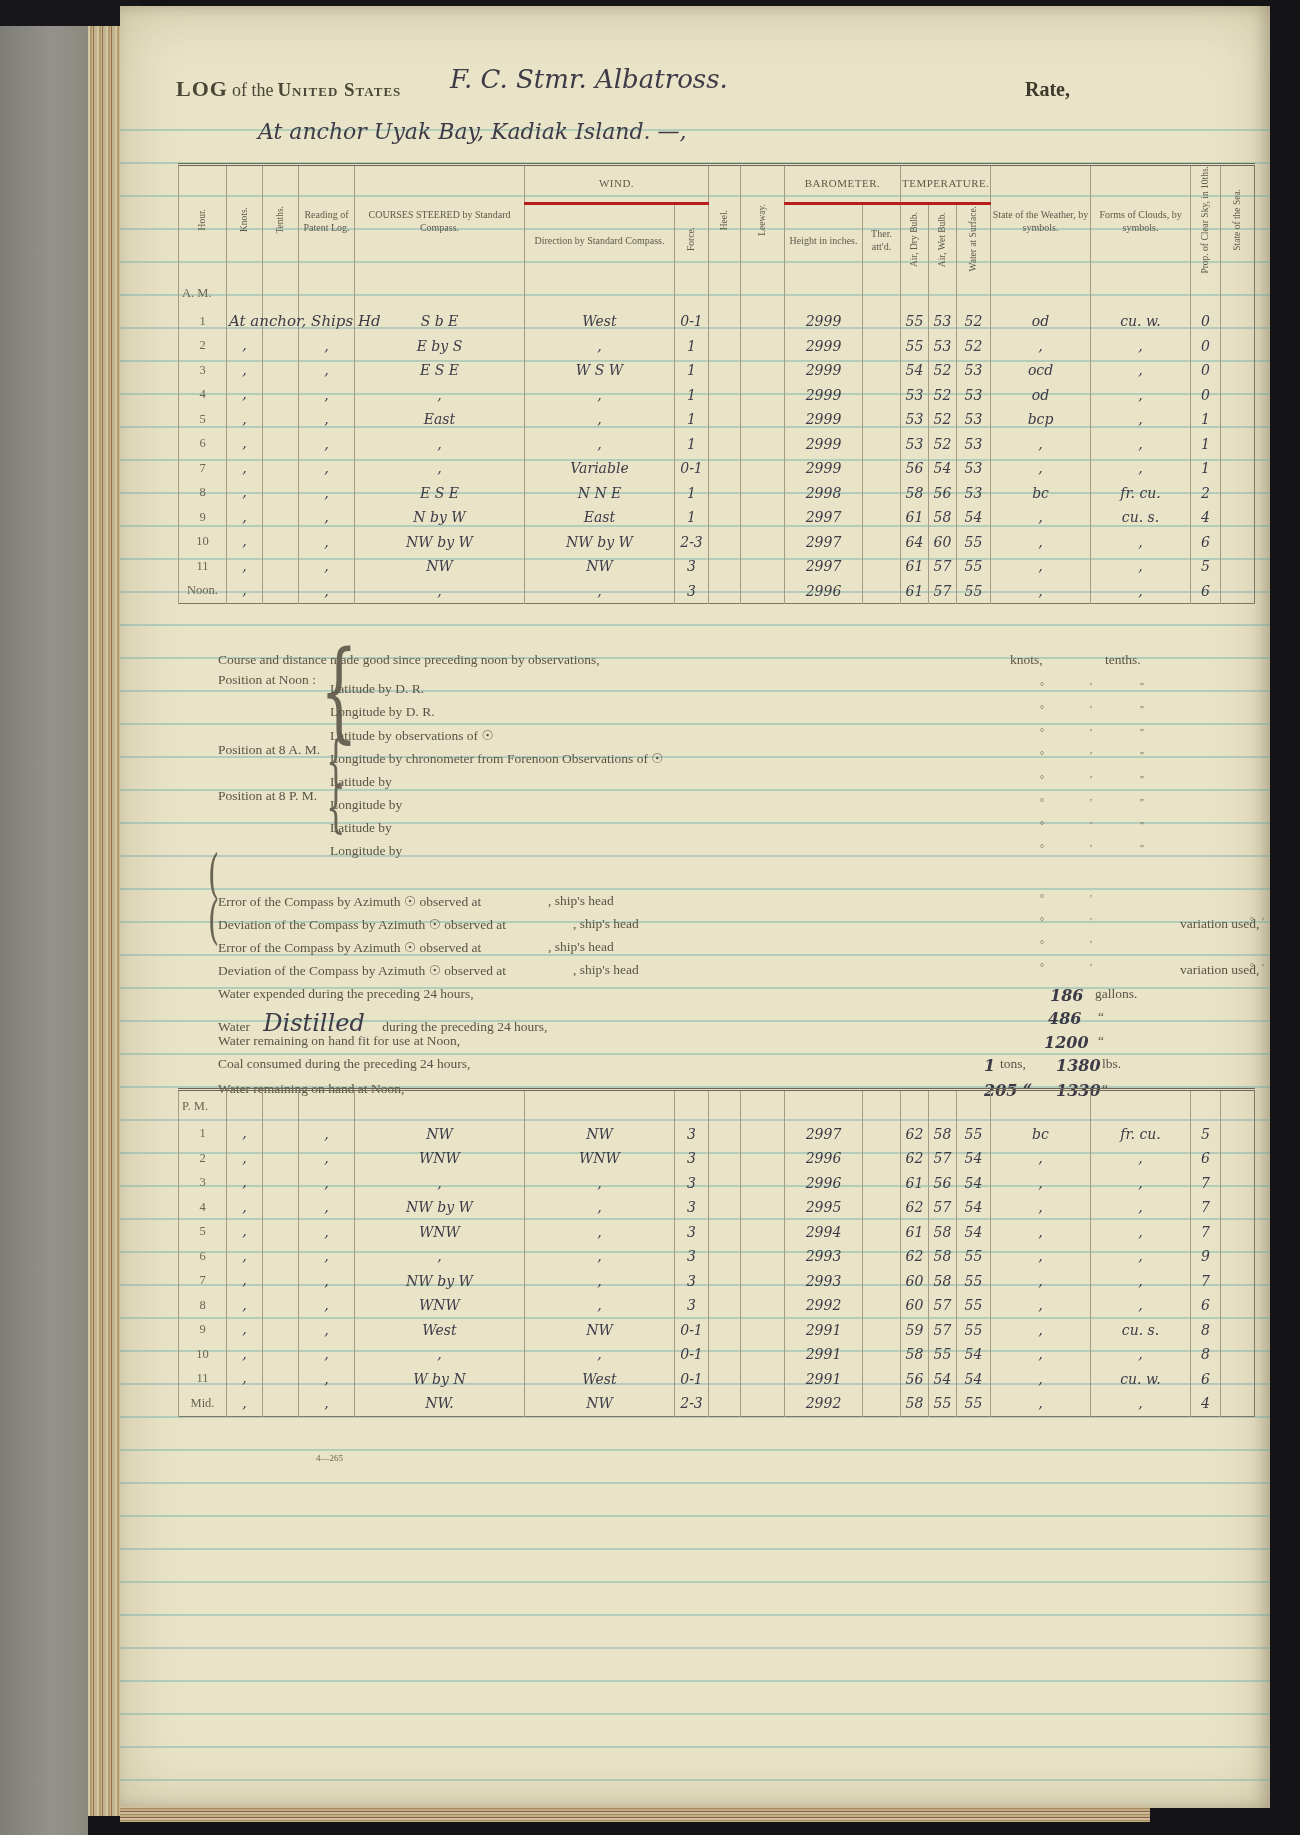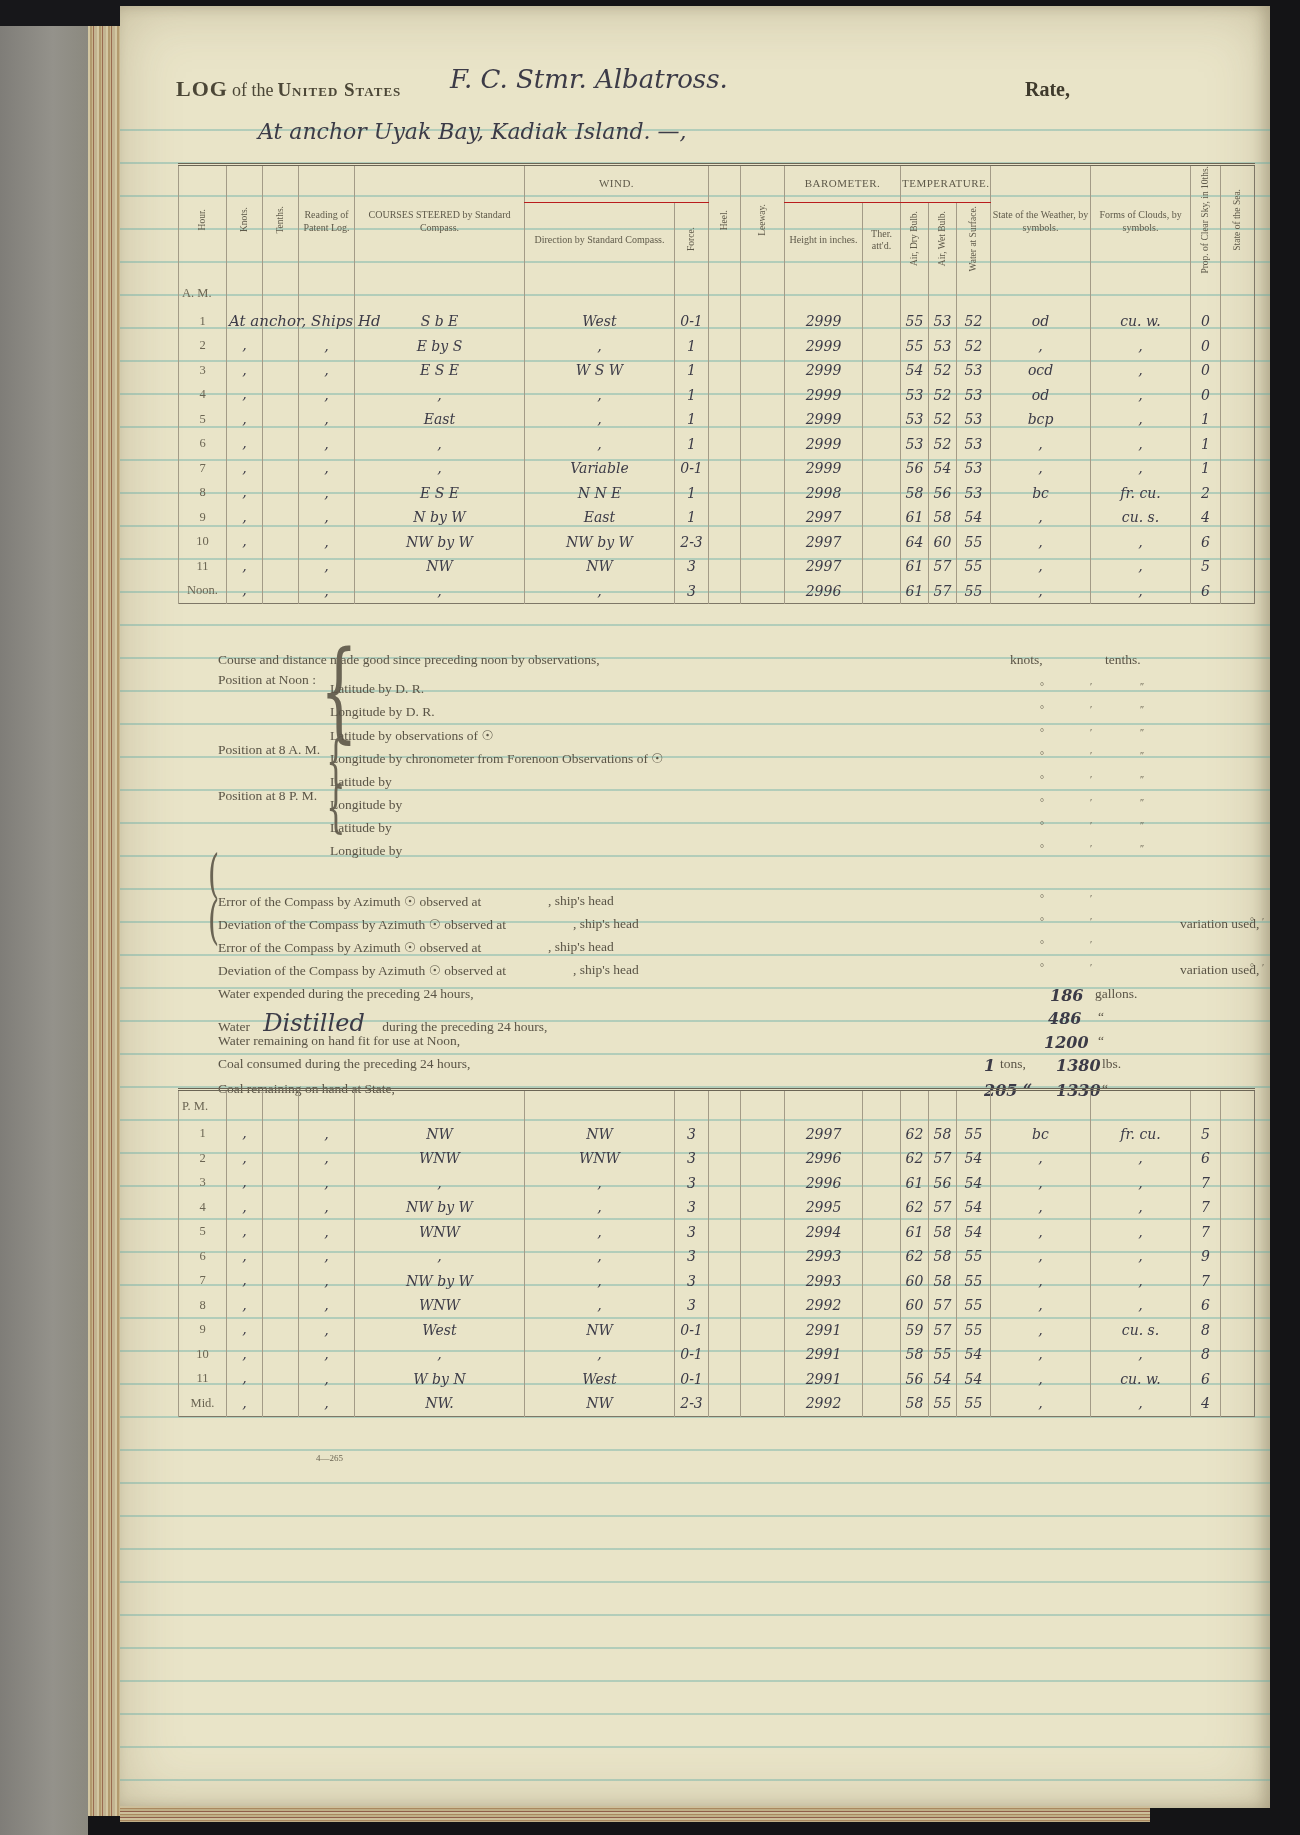--- a/index.html
+++ b/index.html
@@ -26,21 +26,21 @@
   .t-of{font-size:18px;}
   .t-us{font-size:19px;font-weight:bold;font-variant:small-caps;letter-spacing:1px;}
   .vessel{position:absolute;left:330px;top:58px;font-size:26px;white-space:nowrap;}
   .rate{position:absolute;left:905px;top:72px;font-size:20px;font-weight:bold;color:#3f3a2c;}
   .location{position:absolute;left:138px;top:113px;font-size:22px;white-space:nowrap;}
   
   table.log{position:absolute;left:58px;border-collapse:collapse;table-layout:fixed;width:1076px;
             border:1px solid #7e7767;border-top:3px double #6b6555;}
   table.log td,table.log th{border-left:1px solid #a39b87;padding:0 1px;overflow:visible;}
   th{font-weight:normal;font-size:10px;line-height:1.25;color:#5f5a4a;vertical-align:middle;text-align:center;}
-  .grp{border-bottom:1px solid #b91c1c;font-size:11px;letter-spacing:.5px;height:34px;}
+  .grp{border-bottom:3px solid #b91c1c;font-size:11px;letter-spacing:.5px;height:34px;}
   .sub{height:60px;}
   .rot{writing-mode:vertical-rl;transform:rotate(180deg);font-size:9.5px;white-space:nowrap;margin:0 auto;}
   td.c{height:24.5px;text-align:center;font-size:14px;vertical-align:middle;}
   td.hour-c{font-size:12.5px;color:#6b6553;font-style:normal;font-family:"Liberation Serif",serif;}
   tbody tr:first-of-type{height:32px;}
   tbody tr:first-of-type td:first-child{text-align:left;padding-left:3px;white-space:nowrap;}
   td.rel{position:relative;}
   .remark{position:absolute;left:2px;top:3px;white-space:nowrap;font-size:15px;z-index:3;}
   
   .sline{position:absolute;left:98px;width:1012px;height:24px;font-size:13.5px;color:#5a5446;white-space:nowrap;margin-top:44px;}
@@ -489,21 +489,21 @@
     <span class="abs" style="left:880px">“</span>
   </div>
   <div class="sline" style="top:1006px">
     <span>Coal consumed during the preceding 24 hours,</span>
     <span class="abs hw hwv" style="left:766px">1</span>
     <span class="abs" style="left:782px">tons,</span>
     <span class="abs hw hwv" style="left:838px">1380</span>
     <span class="abs" style="left:884px">lbs.</span>
   </div>
   <div class="sline" style="top:1031px">
-    <span>Coal remaining on hand at State,</span>
+    <span>Water remaining on hand at Noon,</span>
     <span class="abs hw hwv" style="left:766px">205 “</span>
     <span class="abs hw hwv" style="left:838px">1330</span>
     <span class="abs" style="left:884px">“</span>
   </div>
 
   <table class="log" style="top:1082px">
     <colgroup>
       <col style="width:48px">
         <col style="width:36px">
         <col style="width:36px">

